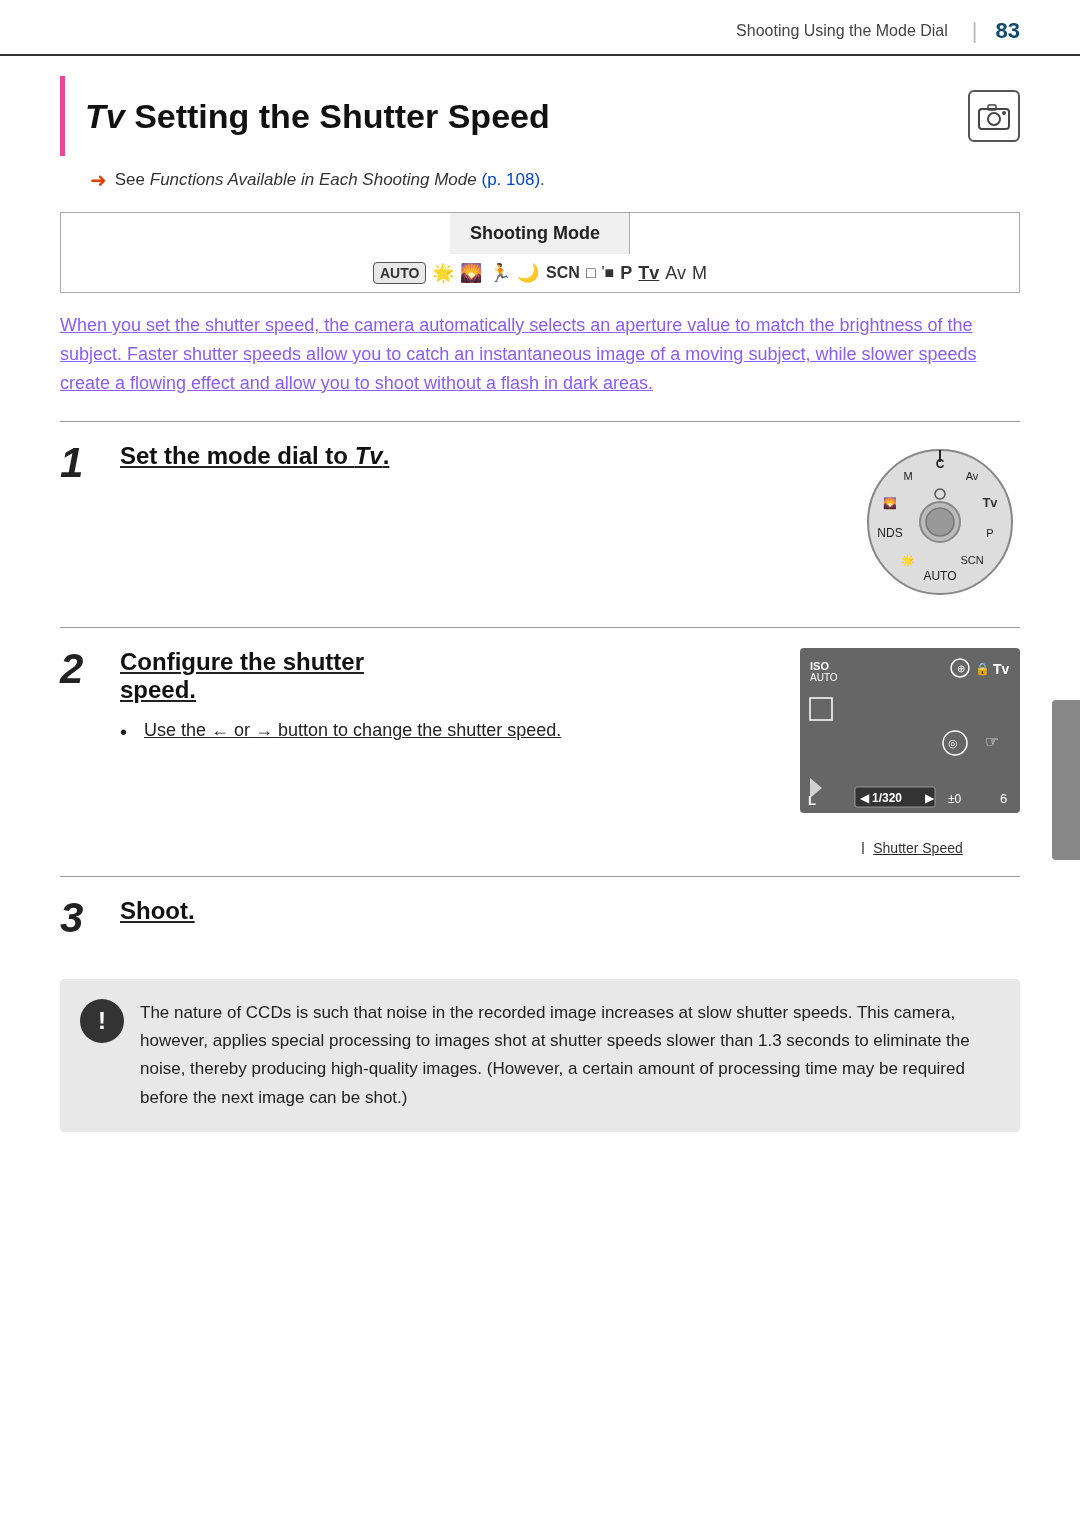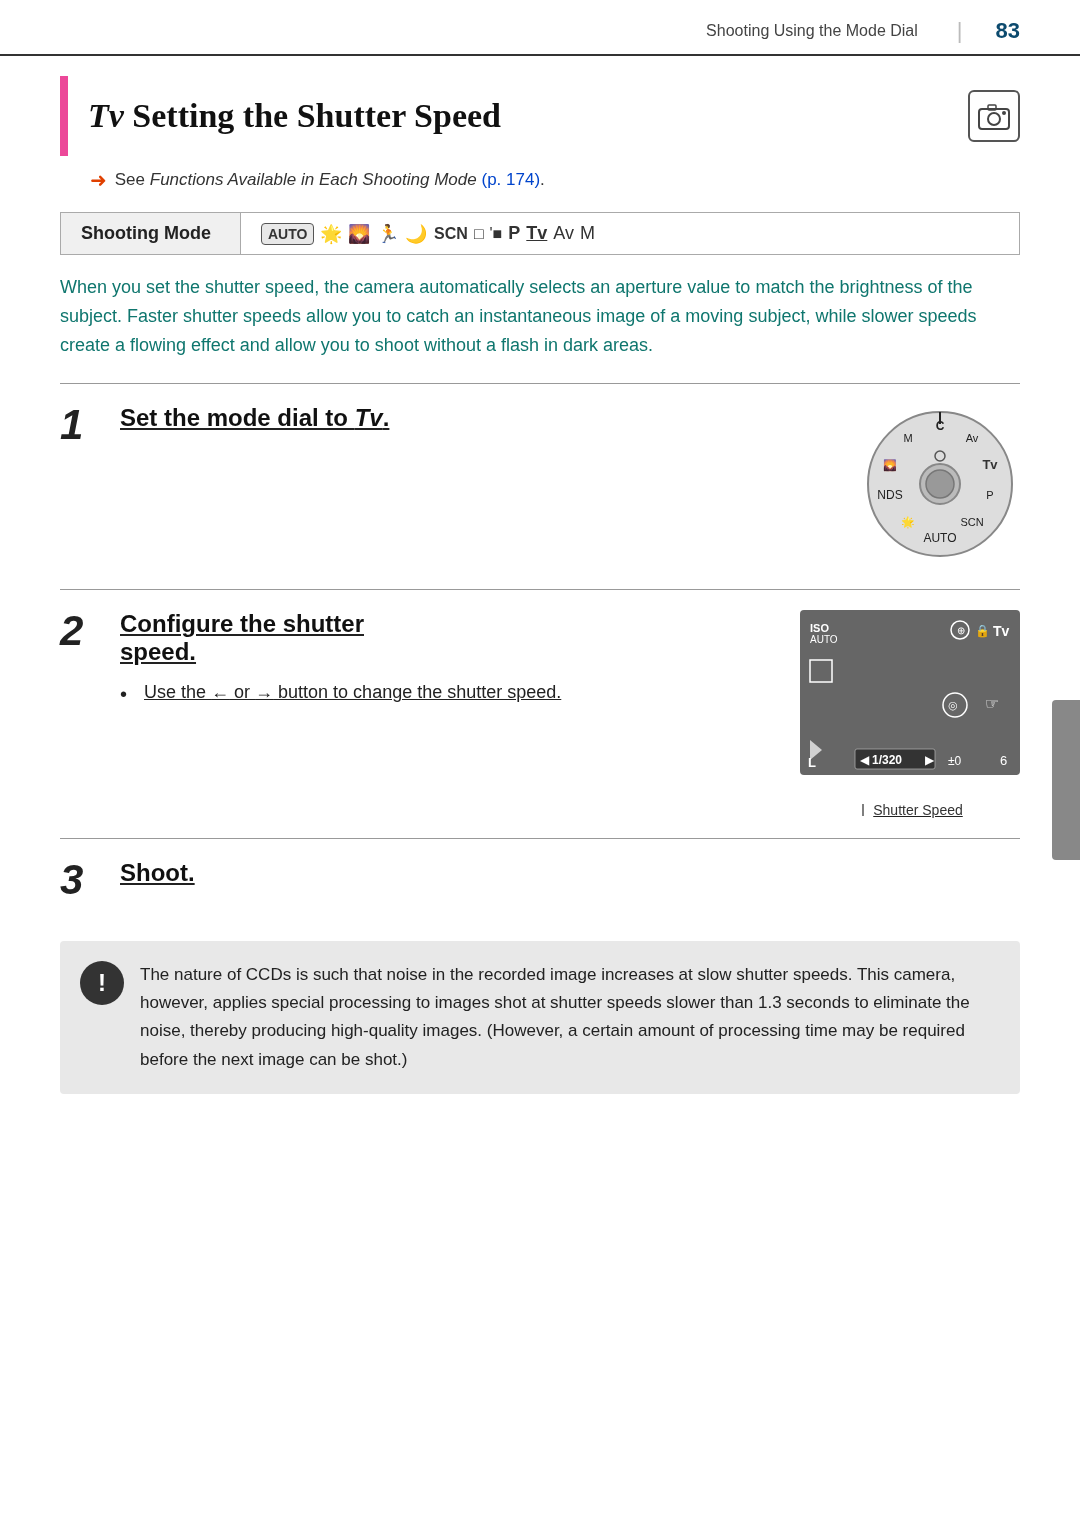--- a/index.html
+++ b/index.html
@@ -14,21 +14,20 @@
       position: relative;
     }
 
     
     .top-bar {
       display: flex;
       justify-content: flex-end;
       align-items: center;
       padding: 18px 60px 10px 60px;
       border-bottom: 2px solid #333;
-      gap: 15px;
     }
 
     .top-bar-text {
       font-size: 16px;
       color: #444;
       margin-right: 24px;
     }
 
     .page-number {
       font-size: 22px;
@@ -39,24 +38,23 @@
     
     .main-content {
       padding: 0 60px 40px 60px;
     }
 
     
     .title-section {
       display: flex;
       align-items: center;
       justify-content: space-between;
-      border-left: 8px solid #ec4899;
+      border-left: 5px solid #ec4899;
       padding: 14px 0 14px 20px;
       margin: 20px 0 0 0;
-      font-family: Liberation Serif, serif;
     }
 
     .page-title {
       font-size: 34px;
       font-weight: bold;
       color: #111;
     }
 
     .camera-icon {
       width: 52px;
@@ -91,20 +89,21 @@
     .ref-link {
       color: #0044cc;
     }
 
     
     .shooting-mode-bar {
       display: flex;
       align-items: center;
       border: 1.5px solid #aaa;
       margin: 8px 0 18px 0;
+      flex-direction: column;
     }
 
     .shooting-mode-label {
       background: #f0f0f0;
       padding: 10px 20px;
       font-size: 18px;
       font-weight: bold;
       color: #222;
       border-right: 1.5px solid #aaa;
       white-space: nowrap;
@@ -127,21 +126,22 @@
       font-size: 14px;
       font-weight: bold;
       background: #e8e8e8;
     }
 
     
     .intro-text {
       font-size: 18px;
       line-height: 1.6;
       margin-bottom: 24px;
-      color: #0f766e;
+      color: #8b5cf6;
+      text-decoration: underline;
     }
 
     
     .step-container {
       display: flex;
       border-top: 1.5px solid #999;
       padding: 20px 0;
       position: relative;
     }
 
@@ -278,21 +278,21 @@
           <rect x="10" y="3" width="8" height="5" rx="1" stroke="#444" stroke-width="1.5" fill="none"></rect>
           <circle cx="26" cy="11" r="2" fill="#444"></circle>
         </svg>
       </div>
     </div>
 
     <div class="see-ref">
       <span class="arrow-icon">➜</span>
       <span>
         See <span class="ref-italic">Functions Available in Each Shooting Mode</span>
-        <span class="ref-link"> (p. 174)</span>.
+        <span class="ref-link"> (p. 108)</span>.
       </span>
     </div>
 
     <div class="shooting-mode-bar">
       <div class="shooting-mode-label">Shooting Mode</div>
       <div class="shooting-mode-icons">
         <span class="mode-icon-auto">AUTO</span>
         <span style="font-size:18px;">🌟</span>
         <span style="font-size:18px;">🌄</span>
         <span style="font-size:18px;">🏃</span>

